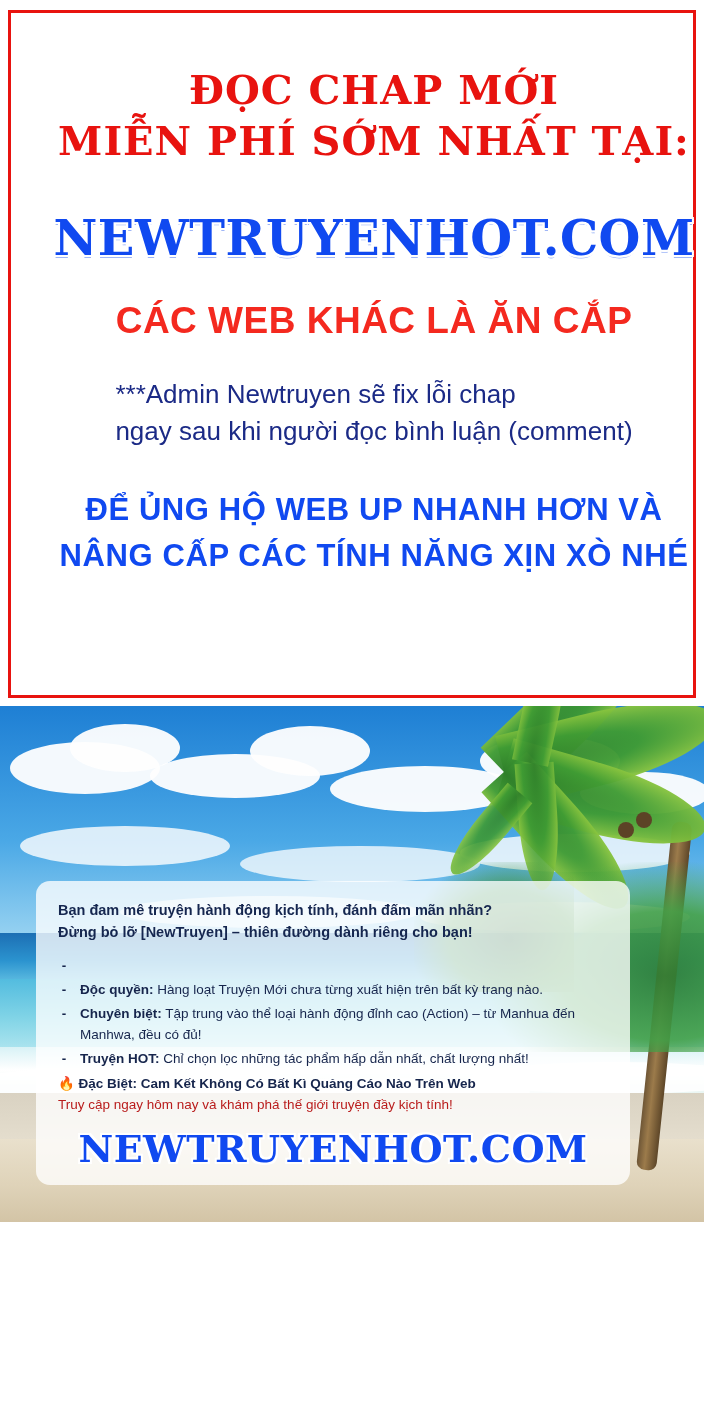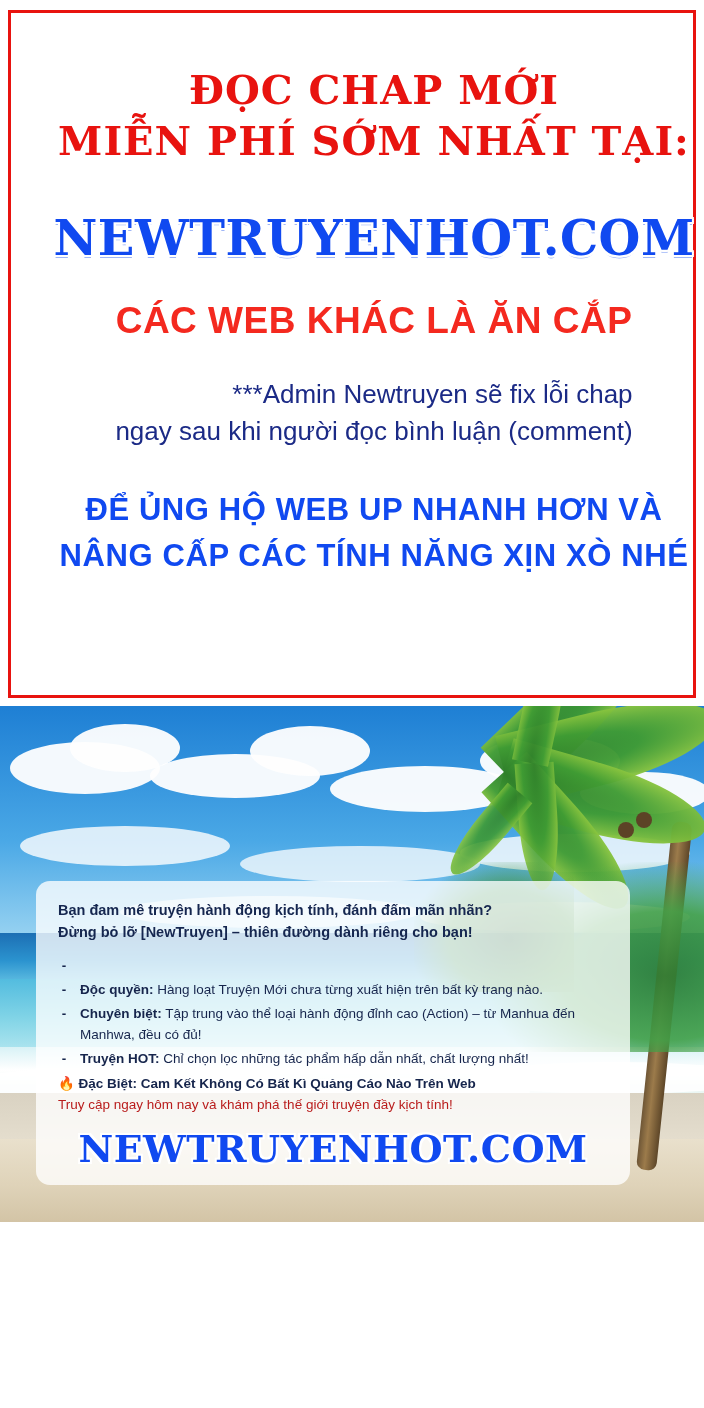--- a/index.html
+++ b/index.html
@@ -84,21 +84,21 @@
     text-align: left;
     text-transform: uppercase;
   }
 
   .note {
     margin-top: 34px;
     color: #1b2a86;
     font-family: "Liberation Sans", sans-serif;
     font-size: 26px;
     line-height: 1.45;
-    text-align: right;
+    text-align: left;
   }
 
   .cta-block {
     margin-top: 36px;
     text-align: center;
     color: #1049f0;
     font-family: "Liberation Sans", sans-serif;
     font-weight: bold;
     font-size: 31px;
     line-height: 1.5;

